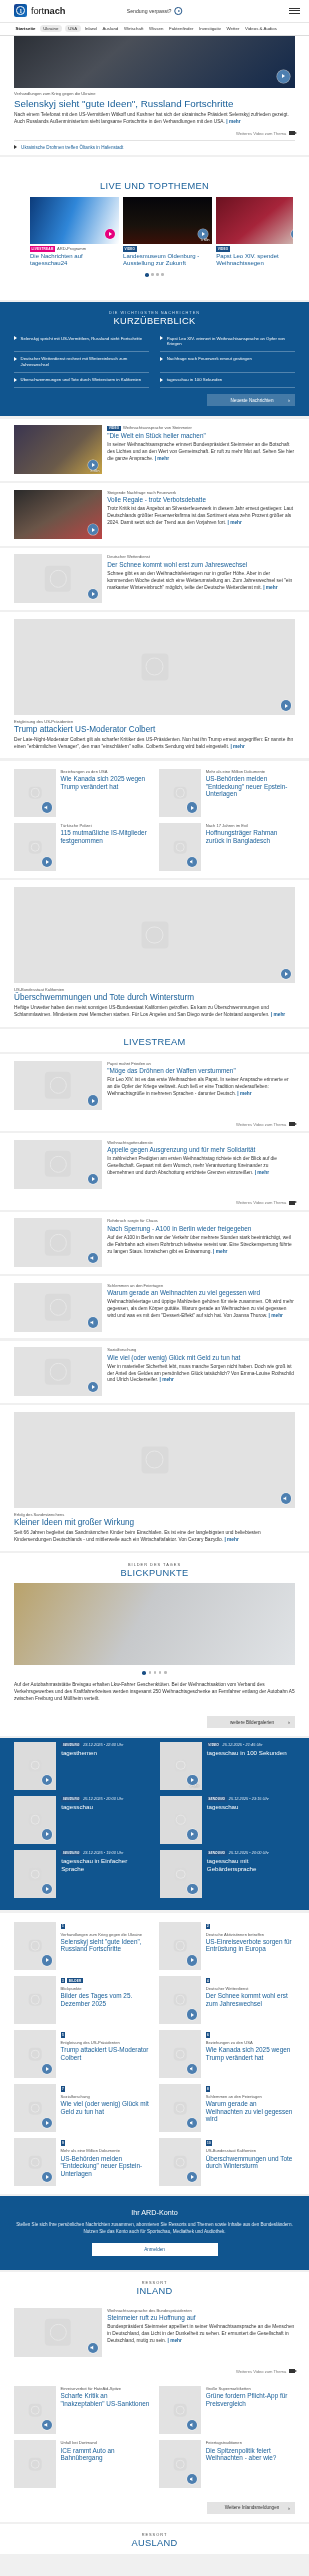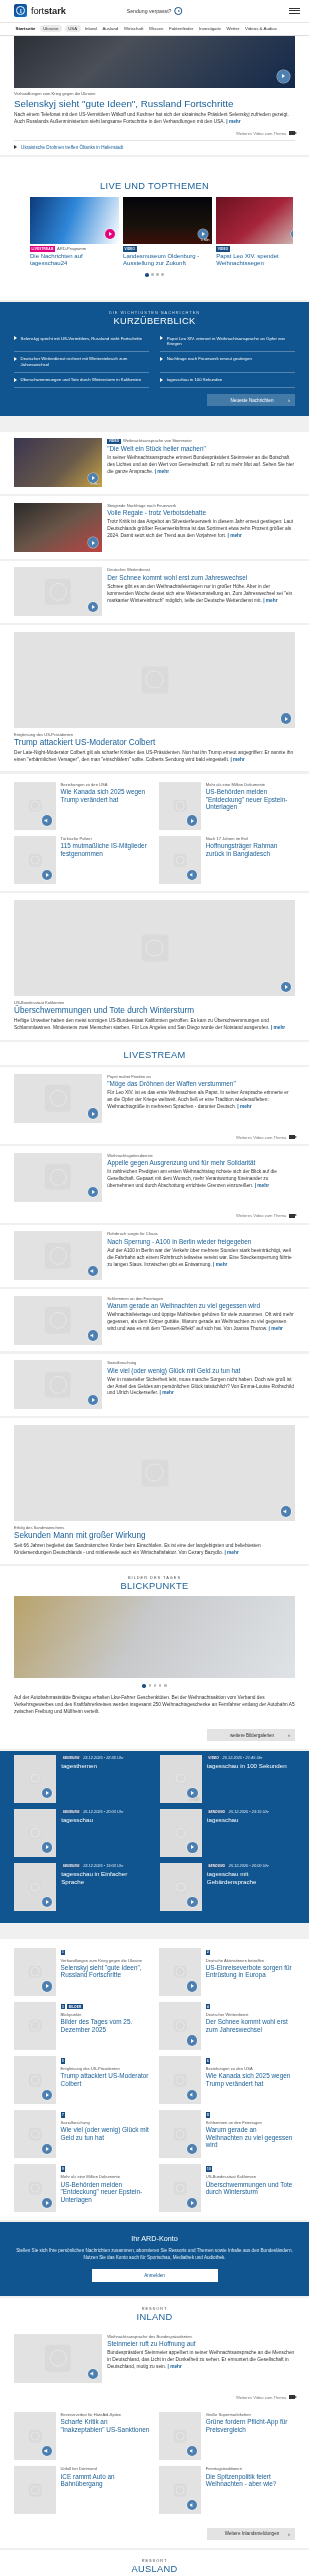--- a/index.html
+++ b/index.html
@@ -135,21 +135,21 @@
   .carousel { display: flex; gap: 4.1px; padding: 0 14px; overflow: hidden; }
   .cslide { width: 89px; flex: 0 0 89px; }
   .cslide .img-ph { width: 89px; height: 47px; }
   .cmeta { margin-top: 2.6px; font-size: 4.1px; color: #555; }
   .ctitle { font-size: 6px; line-height: 1.18; color: #1a6099; margin-top: 1px; }
   .dots { display:flex; justify-content:center; gap:2.6px; padding: 6.2px 0 7.2px; }
   .dot { width:2.6px;height:2.6px;border-radius:50%;background:#bbb; }
   .dot.on { background:#1a4f85; width:3.6px;height:3.6px; }
 
   
-  .bluebox { background: #10558f; color: #fff; padding: 0 14px 9.3px; margin-bottom: 16px; }
+  .bluebox { background: #10558f; color: #fff; padding: 0 14px 9.3px; margin-bottom: 3px; }
   .kurz-grid { display: grid; grid-template-columns: 1fr 1fr; column-gap: 11.3px; }
   .kurz-item {
     display:flex; gap:3.6px; padding: 4.1px 0; border-bottom: 0.5px solid rgba(255,255,255,.28);
     font-size: 4.3px; line-height: 1.35; color: #fff;
   }
   .kurz-item .tri { border-left-color:#fff; flex:0 0 auto; margin-top:0.5px; }
   .btn-row { display:flex; justify-content:flex-end; padding-top: 6.2px; }
   .btn {
     background: rgba(255,255,255,.22); color:#fff; font-size:4.6px;
     padding: 3.6px 5.2px 3.6px 7.2px; width: 88px;
@@ -190,21 +190,21 @@
 </head>
 <body>
 
 <div class="page">
 
   <div class="header">
     <div class="logo-wrap">
       <div class="ard-logo">
         <div class="ring">1</div>
       </div>
-      <div class="brand"><span>fort</span><b>stark</b></div>
+      <div class="brand"><span>fort</span><b>nach</b></div>
     </div>
     <div class="header-center">
       <span>Sendung verpasst?</span>
       <span class="play-circle">
           <i></i>
         </span>
     </div>
     <div class="burger">
         <span></span>
         <span></span>
@@ -552,21 +552,21 @@
 
   <div class="card">
     <div class="fullart tall">
       <div class="img-ph">
         <div class="ph-icon"></div>
         <div class="pbtn audio">
             <i></i>
           </div>
       </div>
       <div class="kicker">Erfolg des Sandmännchens</div>
-      <div class="headline">Sekunden Mann mit großer Wirkung</div>
+      <div class="headline">Kleiner Ideen mit großer Wirkung</div>
       <div class="teaser"><span>Seit 66 Jahren begleitet das Sandmännchen Kinder beim Einschlafen. Es ist eine der langlebigsten und beliebtesten Kindersendungen Deutschlands - und mittlerweile auch ein Wirtschaftsfaktor. Von Cezary Bazydlo.</span> <span class="more">| mehr</span></div>
     </div>
   </div>
 
   <div class="card">
     <div class="sec-head">
       <div class="sec-over">BILDER DES TAGES</div>
       <div class="sec-title">BLICKPUNKTE</div>
     </div>
     <div class="img-ph" style="width:281px;height:82px;background:linear-gradient(120deg,#b9a26a 0%,#c7c9cb 45%,#e0e3e6 100%);"></div>

